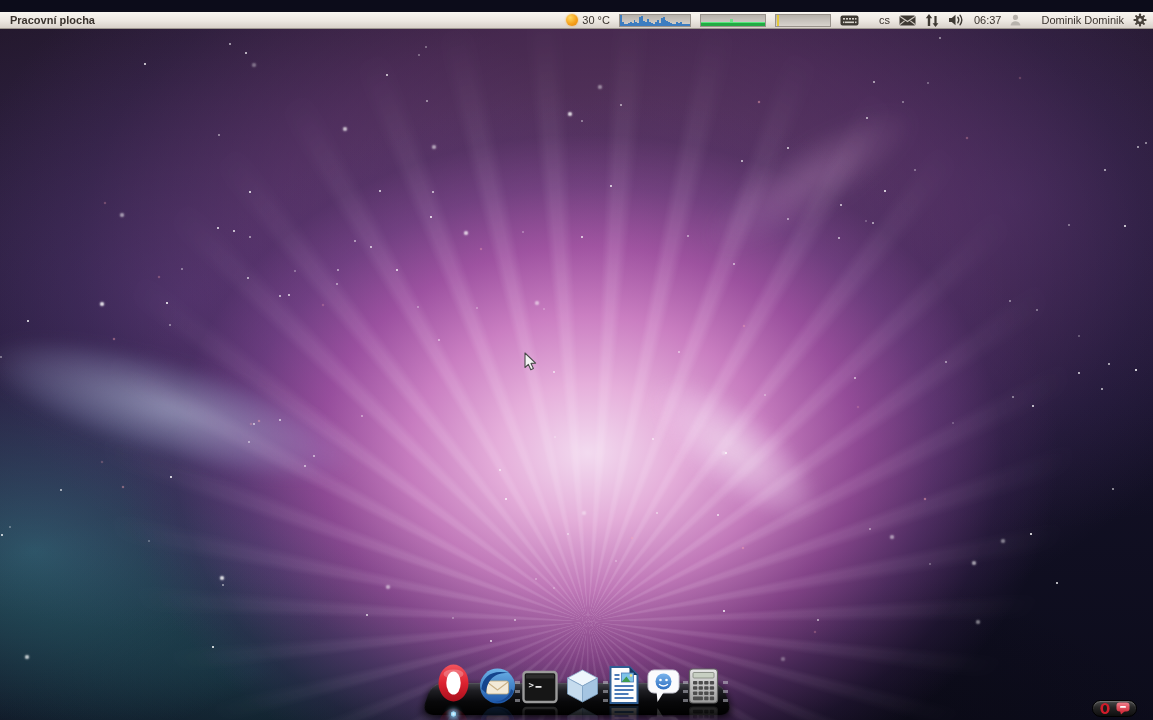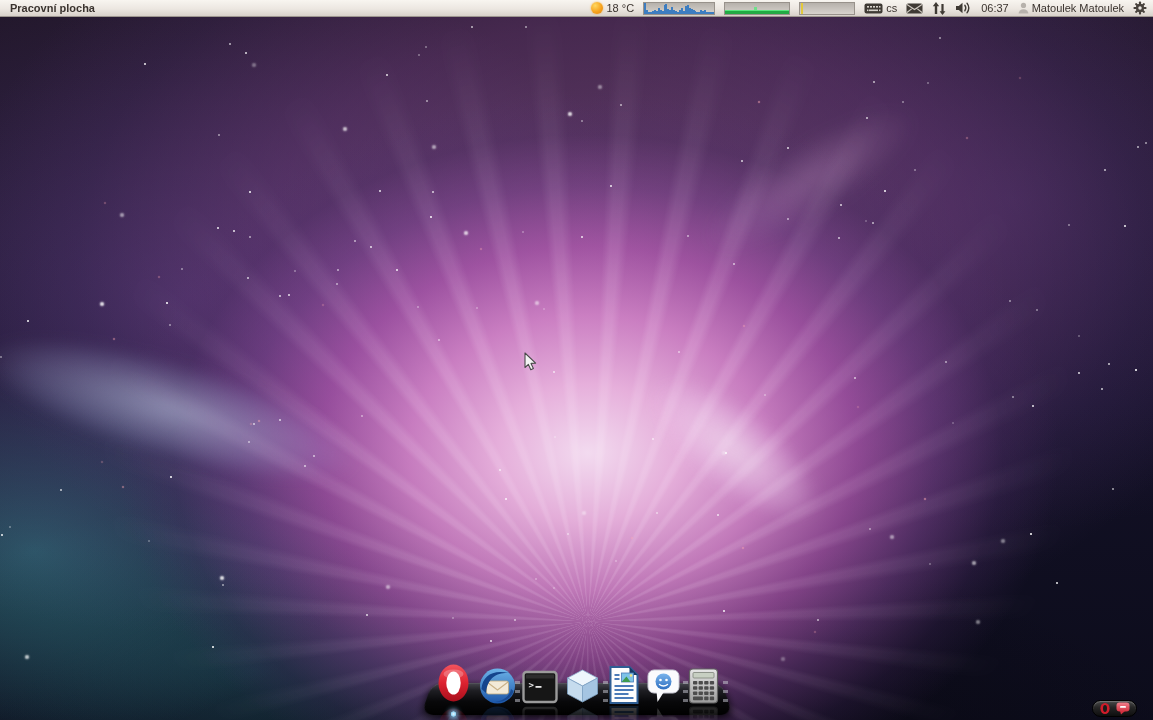--- a/index.html
+++ b/index.html
@@ -26,39 +26,39 @@
     background:radial-gradient(ellipse closest-side, rgba(255,250,255,.55), rgba(245,215,245,.25) 55%, rgba(0,0,0,0) 75%); }
   .beam-upper { left:640px; top:130px; width:340px; height:100px; transform:rotate(-32deg);
     background:radial-gradient(ellipse closest-side, rgba(230,175,225,.28), rgba(0,0,0,0) 72%); }
   .rays { position:absolute; left:0; right:0; top:17px; bottom:0; z-index:3; mix-blend-mode:screen;
     background:repeating-conic-gradient(from 318deg at 51% 86%, rgba(255,218,248,0) 0deg 2.2deg, rgba(255,222,250,.13) 3.4deg 4.6deg, rgba(255,218,248,0) 6deg 8.4deg);
     -webkit-mask-image:radial-gradient(ellipse 660px 580px at 51% 60%, #000 28%, rgba(0,0,0,0) 74%);
             mask-image:radial-gradient(ellipse 660px 580px at 51% 60%, #000 28%, rgba(0,0,0,0) 74%); }
   .stars, .stars-pink { position:absolute; left:0; top:0; width:1.6px; height:1.6px; border-radius:50%; z-index:5; }
 
   
-  .panel { position:absolute; top:0; left:0; right:0; height:17px; z-index:50;
+  .panel { position:absolute; top:12px; left:0; right:0; height:17px; z-index:50;
     background:linear-gradient(180deg,#f8f5f0 0%, #ece7e1 55%, #d8d1ca 100%);
     border-bottom:1px solid #9d968f; display:flex; align-items:center; padding:0 6px;text-align:center; }
   .win-title { font-size:11px; font-weight:bold; color:#3a332e; padding:0 4px; white-space:nowrap; }
   .cluster { margin-left:auto; display:flex; align-items:center; gap:9px; }
   .weather { display:flex; align-items:center; gap:4px; font-size:11px; color:#3a332e; }
   .sun { display:inline-block; width:12px; height:12px; border-radius:50%;
     background:radial-gradient(circle at 35% 30%, #ffd861, #f6a21d 55%, #e2820a);
     box-shadow:0 0 2px rgba(246,162,29,.8); }
   .mon { height:13px; border:1px solid #98928b; background:linear-gradient(180deg,#b6b1ab,#d8d3cd); position:relative; }
   .cpu { width:72px; overflow:hidden; }
   .cpu .bars { display:flex; align-items:flex-end; width:100%; height:100%; }
   .cpu .bars div { flex:1 0 auto; }
   .net { width:66px; }
   .netfill { position:absolute; left:0; right:0; bottom:0; height:4px; background:#23aa44; border-top:1px solid #58e87e; }
   .nettick { position:absolute; left:45%; bottom:4px; width:3px; height:3px; background:#6fe08a; }
   .act { width:56px; }
   .ytick { position:absolute; left:1px; top:0; bottom:0; width:2px; background:#e3c83b; }
-  .ind { display:flex; align-items:center; gap:3px; font-size:11px; color:#3a332e; white-space:nowrap; }
+  .ind { display:flex; align-items:center; gap:20px; font-size:11px; color:#3a332e; white-space:nowrap; }
   .ind svg { display:block; }
 
   
   .dock { position:absolute; left:50%; bottom:0; transform:translateX(-50%); width:316px; height:62px; z-index:30; }
   .platform { position:absolute; left:2px; right:2px; bottom:5px; height:40px;
     background:linear-gradient(180deg,#46464e 0%, #1d1d22 26%, #08080a 60%, #000 100%);
     border-radius:12px / 14px; transform:perspective(260px) rotateX(30deg); transform-origin:50% 100%;
     box-shadow:0 3px 8px rgba(0,0,0,.85), inset 0 1px 1px rgba(255,255,255,.14); }
   .perf { position:absolute; bottom:12px; width:5px; height:27px; z-index:31;
     background:repeating-linear-gradient(180deg, rgba(190,190,200,.55) 0 3px, rgba(0,0,0,0) 3px 9px); }
@@ -93,21 +93,21 @@
   <div class="rays"></div>
   <div class="stars" id="stars" style="box-shadow: rgba(255, 255, 255, 0.43) 0px 356px 0px 0px, rgba(255, 255, 255, 0.61) 433px 146px 2px 1px, rgba(255, 255, 255, 0.82) 610px 185px 0px 0px, rgba(255, 255, 255, 0.42) 1036px 309px 0px 0px, rgba(255, 255, 255, 0.82) 217px 227px 0px 0px, rgba(255, 255, 255, 0.3) 615px 560px 0px 0px, rgba(255, 255, 255, 0.58) 620px 104px 0px 0px, rgba(255, 255, 255, 0.26) 543px 308px 0px 0px, rgba(255, 255, 255, 0.8) 26px 656px 2px 1px, rgba(255, 255, 255, 0.49) 656px 512px 0px 0px, rgba(255, 255, 255, 0.7) 432px 191px 0px 0px, rgba(255, 255, 255, 0.36) 418px 54px 0px 0px, rgba(255, 255, 255, 0.3) 522px 231px 0px 0px, rgba(255, 255, 255, 0.95) 1135px 369px 0px 0px, rgba(255, 255, 255, 0.63) 499px 469px 0px 0px, rgba(255, 255, 255, 0.53) 1145px 142px 0px 0px, rgba(255, 255, 255, 0.82) 505px 498px 0px 0px, rgba(255, 255, 255, 0.34) 927px 82px 0px 0px, rgba(255, 255, 255, 0.6) 733px 263px 0px 0px, rgba(255, 255, 255, 0.49) 599px 86px 2px 1px, rgba(255, 255, 255, 0.89) 884px 190px 0px 0px, rgba(255, 255, 255, 0.58) 536px 302px 2px 1px, rgba(255, 255, 255, 0.86) 1124px 225px 0px 0px, rgba(255, 255, 255, 0.62) 854px 377px 0px 0px, rgba(255, 255, 255, 0.56) 354px 240px 0px 0px, rgba(255, 255, 255, 0.59) 652px 438px 0px 0px, rgba(255, 255, 255, 0.52) 525px 26px 0px 0px, rgba(255, 255, 255, 0.55) 514px 619px 0px 0px, rgba(255, 255, 255, 0.51) 336px 283px 0px 0px, rgba(255, 255, 255, 0.58) 817px 619px 0px 0px, rgba(255, 255, 255, 0.53) 945px 361px 0px 0px, rgba(255, 255, 255, 0.3) 148px 540px 0px 0px, rgba(255, 255, 255, 0.52) 687px 235px 0px 0px, rgba(255, 255, 255, 0.45) 361px 415px 0px 0px, rgba(255, 255, 255, 0.61) 1137px 146px 0px 0px, rgba(255, 255, 255, 0.41) 902px 101px 0px 0px, rgba(255, 255, 255, 0.76) 344px 128px 2px 1px, rgba(255, 255, 255, 0.51) 678px 351px 0px 0px, rgba(255, 255, 255, 0.55) 337px 269px 0px 0px, rgba(255, 255, 255, 0.76) 370px 246px 0px 0px, rgba(255, 255, 255, 0.63) 471px 26px 0px 0px, rgba(255, 255, 255, 0.93) 221px 577px 2px 1px, rgba(255, 255, 255, 0.39) 914px 169px 0px 0px, rgba(255, 255, 255, 0.49) 1002px 540px 2px 1px, rgba(255, 255, 255, 0.34) 723px 452px 2px 1px, rgba(255, 255, 255, 0.34) 782px 658px 2px 1px, rgba(255, 255, 255, 0.37) 425px 46px 0px 0px, rgba(255, 255, 255, 0.43) 581px 120px 0px 0px, rgba(255, 255, 255, 0.54) 249px 236px 0px 0px, rgba(255, 255, 255, 0.7) 1101px 388px 0px 0px, rgba(255, 255, 255, 0.31) 1078px 335px 0px 0px, rgba(255, 255, 255, 0.67) 866px 117px 0px 0px, rgba(255, 255, 255, 0.82) 396px 269px 0px 0px, rgba(255, 255, 255, 0.29) 554px 436px 0px 0px, rgba(255, 255, 255, 0.81) 725px 452px 0px 0px, rgba(255, 255, 255, 0.77) 245px 52px 0px 0px, rgba(255, 255, 255, 0.7) 1108px 363px 0px 0px, rgba(255, 255, 255, 0.52) 438px 339px 0px 0px, rgba(255, 255, 255, 0.64) 973px 562px 2px 1px, rgba(255, 255, 255, 0.68) 60px 489px 0px 0px, rgba(255, 255, 255, 0.87) 27px 320px 0px 0px, rgba(255, 255, 255, 0.57) 387px 586px 2px 1px, rgba(255, 255, 255, 0.28) 553px 587px 0px 0px, rgba(255, 255, 255, 0.63) 553px 371px 0px 0px, rgba(255, 255, 255, 0.34) 764px 394px 0px 0px, rgba(255, 255, 255, 0.55) 891px 536px 2px 1px, rgba(255, 255, 255, 0.93) 101px 303px 2px 1px, rgba(255, 255, 255, 0.81) 465px 232px 2px 1px, rgba(255, 255, 255, 0.9) 430px 216px 0px 0px, rgba(255, 255, 255, 0.85) 723px 610px 0px 0px, rgba(255, 255, 255, 0.46) 169px 324px 0px 0px, rgba(255, 255, 255, 0.76) 288px 294px 0px 0px, rgba(255, 255, 255, 0.69) 279px 295px 0px 0px, rgba(255, 255, 255, 0.44) 567px 533px 0px 0px, rgba(255, 255, 255, 0.52) 248px 441px 0px 0px, rgba(255, 255, 255, 0.67) 279px 419px 0px 0px, rgba(255, 255, 255, 0.52) 426px 100px 0px 0px, rgba(255, 255, 255, 0.32) 452px 617px 0px 0px, rgba(255, 255, 255, 0.62) 304px 465px 0px 0px, rgba(255, 255, 255, 0.34) 9px 526px 0px 0px, rgba(255, 255, 255, 0.44) 181px 268px 0px 0px, rgba(255, 255, 255, 0.74) 787px 147px 0px 0px, rgba(255, 255, 255, 0.63) 873px 81px 0px 0px, rgba(255, 255, 255, 0.45) 583px 512px 2px 1px, rgba(255, 255, 255, 0.72) 840px 204px 0px 0px, rgba(255, 255, 255, 0.67) 247px 277px 0px 0px, rgba(255, 255, 255, 0.59) 313px 455px 0px 0px, rgba(255, 255, 255, 0.79) 581px 236px 0px 0px, rgba(255, 255, 255, 0.47) 1009px 300px 0px 0px, rgba(255, 255, 255, 0.92) 166px 302px 0px 0px, rgba(255, 255, 255, 0.25) 952px 422px 0px 0px, rgba(255, 255, 255, 0.77) 1078px 372px 0px 0px, rgba(255, 255, 255, 0.35) 417px 306px 0px 0px, rgba(255, 255, 255, 0.73) 366px 614px 0px 0px, rgba(255, 255, 255, 0.65) 838px 237px 0px 0px, rgba(255, 255, 255, 0.71) 741px 160px 0px 0px, rgba(255, 255, 255, 0.5) 218px 134px 0px 0px, rgba(255, 255, 255, 0.5) 977px 621px 2px 1px, rgba(255, 255, 255, 0.79) 379px 190px 0px 0px, rgba(255, 255, 255, 0.3) 929px 563px 0px 0px, rgba(255, 255, 255, 0.8) 233px 230px 0px 0px, rgba(255, 255, 255, 0.68) 717px 514px 0px 0px, rgba(255, 255, 255, 0.5) 939px 37px 0px 0px, rgba(255, 255, 255, 0.48) 1012px 396px 0px 0px, rgba(255, 255, 255, 0.58) 1112px 488px 0px 0px, rgba(255, 255, 255, 0.84) 144px 63px 0px 0px, rgba(255, 255, 255, 0.26) 865px 220px 0px 0px, rgba(255, 255, 255, 0.89) 249px 191px 0px 0px, rgba(255, 255, 255, 0.3) 476px 307px 0px 0px, rgba(255, 255, 255, 0.65) 1104px 169px 0px 0px, rgba(255, 255, 255, 0.62) 229px 43px 0px 0px, rgba(255, 255, 255, 0.89) 569px 113px 2px 1px, rgba(255, 255, 255, 0.45) 869px 528px 0px 0px, rgba(255, 255, 255, 0.39) 253px 64px 2px 1px, rgba(255, 255, 255, 0.83) 1056px 582px 0px 0px, rgba(255, 255, 255, 0.91) 170px 476px 0px 0px, rgba(255, 255, 255, 0.92) 212px 646px 0px 0px, rgba(255, 255, 255, 0.93) 1030px 533px 0px 0px, rgba(255, 255, 255, 0.35) 294px 270px 0px 0px, rgba(255, 255, 255, 0.33) 535px 578px 0px 0px, rgba(255, 255, 255, 0.51) 222px 584px 0px 0px, rgba(255, 255, 255, 0.6) 872px 222px 0px 0px, rgba(255, 255, 255, 0.58) 121px 214px 2px 1px, rgba(255, 255, 255, 0.62) 253px 423px 0px 0px, rgba(255, 255, 255, 0.54) 787px 218px 0px 0px, rgba(255, 255, 255, 0.82) 1032px 405px 0px 0px, rgba(255, 255, 255, 0.75) 490px 640px 0px 0px, rgba(255, 255, 255, 0.86) 1px 534px 0px 0px, rgba(255, 255, 255, 0.78) 386px 74px 0px 0px, rgba(255, 255, 255, 0.43) 1068px 224px 0px 0px;"></div>
   <div class="stars-pink" id="starsPink" style="box-shadow: rgba(255, 170, 180, 0.47) 631px 537px 1px 0px, rgba(255, 170, 180, 0.32) 857px 406px 1px 0px, rgba(255, 170, 180, 0.59) 742px 547px 1px 0px, rgba(255, 170, 180, 0.38) 250px 423px 1px 0px, rgba(255, 170, 180, 0.51) 743px 325px 1px 0px, rgba(255, 170, 180, 0.38) 814px 631px 1px 0px, rgba(255, 170, 180, 0.6) 122px 486px 1px 0px, rgba(255, 170, 180, 0.49) 480px 248px 1px 0px, rgba(255, 170, 180, 0.69) 924px 498px 1px 0px, rgba(255, 170, 180, 0.64) 258px 420px 1px 0px, rgba(255, 170, 180, 0.44) 158px 276px 1px 0px, rgba(255, 170, 180, 0.38) 322px 304px 1px 0px, rgba(255, 170, 180, 0.65) 758px 101px 1px 0px, rgba(255, 170, 180, 0.58) 113px 338px 1px 0px, rgba(255, 170, 180, 0.46) 966px 137px 1px 0px, rgba(255, 170, 180, 0.36) 101px 461px 1px 0px, rgba(255, 170, 180, 0.4) 104px 202px 1px 0px, rgba(255, 170, 180, 0.33) 1019px 77px 1px 0px;"></div>
 
   <div class="panel">
     <div class="win-title">Pracovní plocha</div>
     <div class="cluster">
 
       <div class="weather">
         <span class="sun"></span>
-        <span>18 °C</span>
+        <span>30 °C</span>
       </div>
 
       <div class="mon cpu">
           <div class="bars">
             <div style="height: 95%; background: rgb(61, 125, 192);"></div>
             <div style="height: 30%; background: rgb(61, 125, 192);"></div>
             <div style="height: 12%; background: rgb(61, 125, 192);"></div>
             <div style="height: 10%; background: rgb(61, 125, 192);"></div>
             <div style="height: 22%; background: rgb(61, 125, 192);"></div>
             <div style="height: 35%; background: rgb(61, 125, 192);"></div>
@@ -191,21 +191,21 @@
         </svg>
       </div>
 
       <div class="ind">06:37</div>
 
       <div class="ind">
         <svg width="11" height="12" viewBox="0 0 11 12">
           <circle cx="5.5" cy="3.4" r="2.6" fill="#b7b2ac"></circle>
           <path d="M0.6,11.6 a4.9,4.4 0 0 1 9.8,0 z" fill="#b7b2ac"></path>
         </svg>
-        <span>Matoulek Matoulek</span>
+        <span>Dominik Dominik</span>
       </div>
 
       <div class="ind">
         <svg width="14" height="14" viewBox="0 0 24 24">
           <g fill="#48423c">
             <g id="teeth">
               <rect x="10.2" y="1" width="3.6" height="6" rx="1"></rect>
               <rect x="10.2" y="17" width="3.6" height="6" rx="1"></rect>
               <rect x="1" y="10.2" width="6" height="3.6" rx="1"></rect>
               <rect x="17" y="10.2" width="6" height="3.6" rx="1"></rect>

